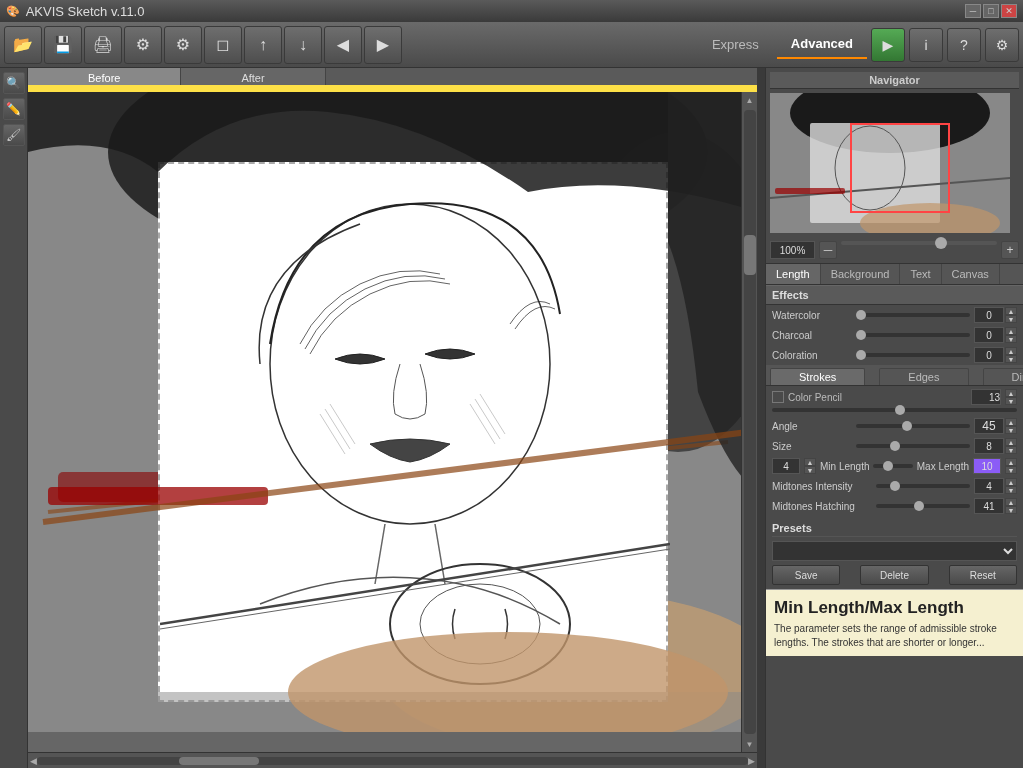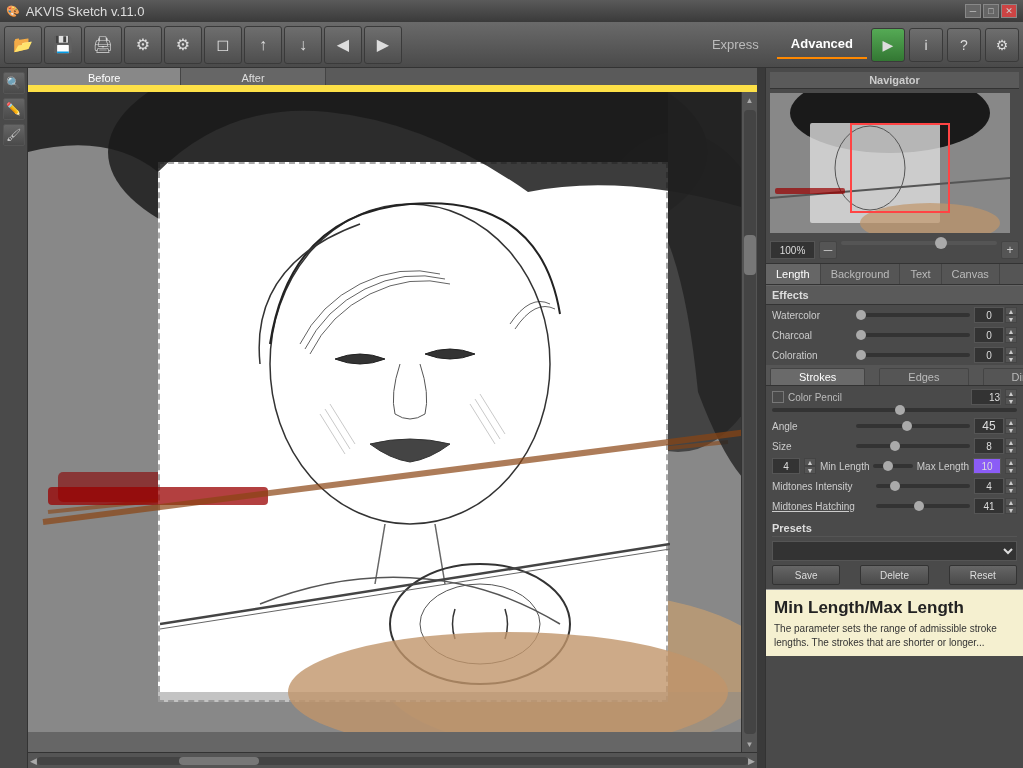--- a/index.html
+++ b/index.html
@@ -830,21 +830,21 @@
       <div class="param-value-container">
         <input class="param-value" value="4" readonly="" style="background: rgb(51, 51, 51); border: 1px solid rgb(85, 85, 85); color: rgb(221, 221, 221); width: 30px; height: 16px; font-size: 10px; text-align: center;">
         <div class="param-stepper">
           <div class="step-btn">▲</div>
           <div class="step-btn">▼</div>
         </div>
       </div>
     </div>
 
     <div class="param-row">
-      <span class="param-label" style="width:100px;text-decoration:underline;">Midtones Hatching</span>
+      <span class="param-label" style="width:100px;">Midtones Hatching</span>
       <div class="param-slider-container">
         <div class="slider-track">
           <div class="slider-thumb" style="left:40%;"></div>
         </div>
       </div>
       <div class="param-value-container">
         <input class="param-value" value="41" readonly="" style="background: rgb(51, 51, 51); border: 1px solid rgb(85, 85, 85); color: rgb(221, 221, 221); width: 30px; height: 16px; font-size: 10px; text-align: center;">
         <div class="param-stepper">
           <div class="step-btn">▲</div>
           <div class="step-btn">▼</div>

